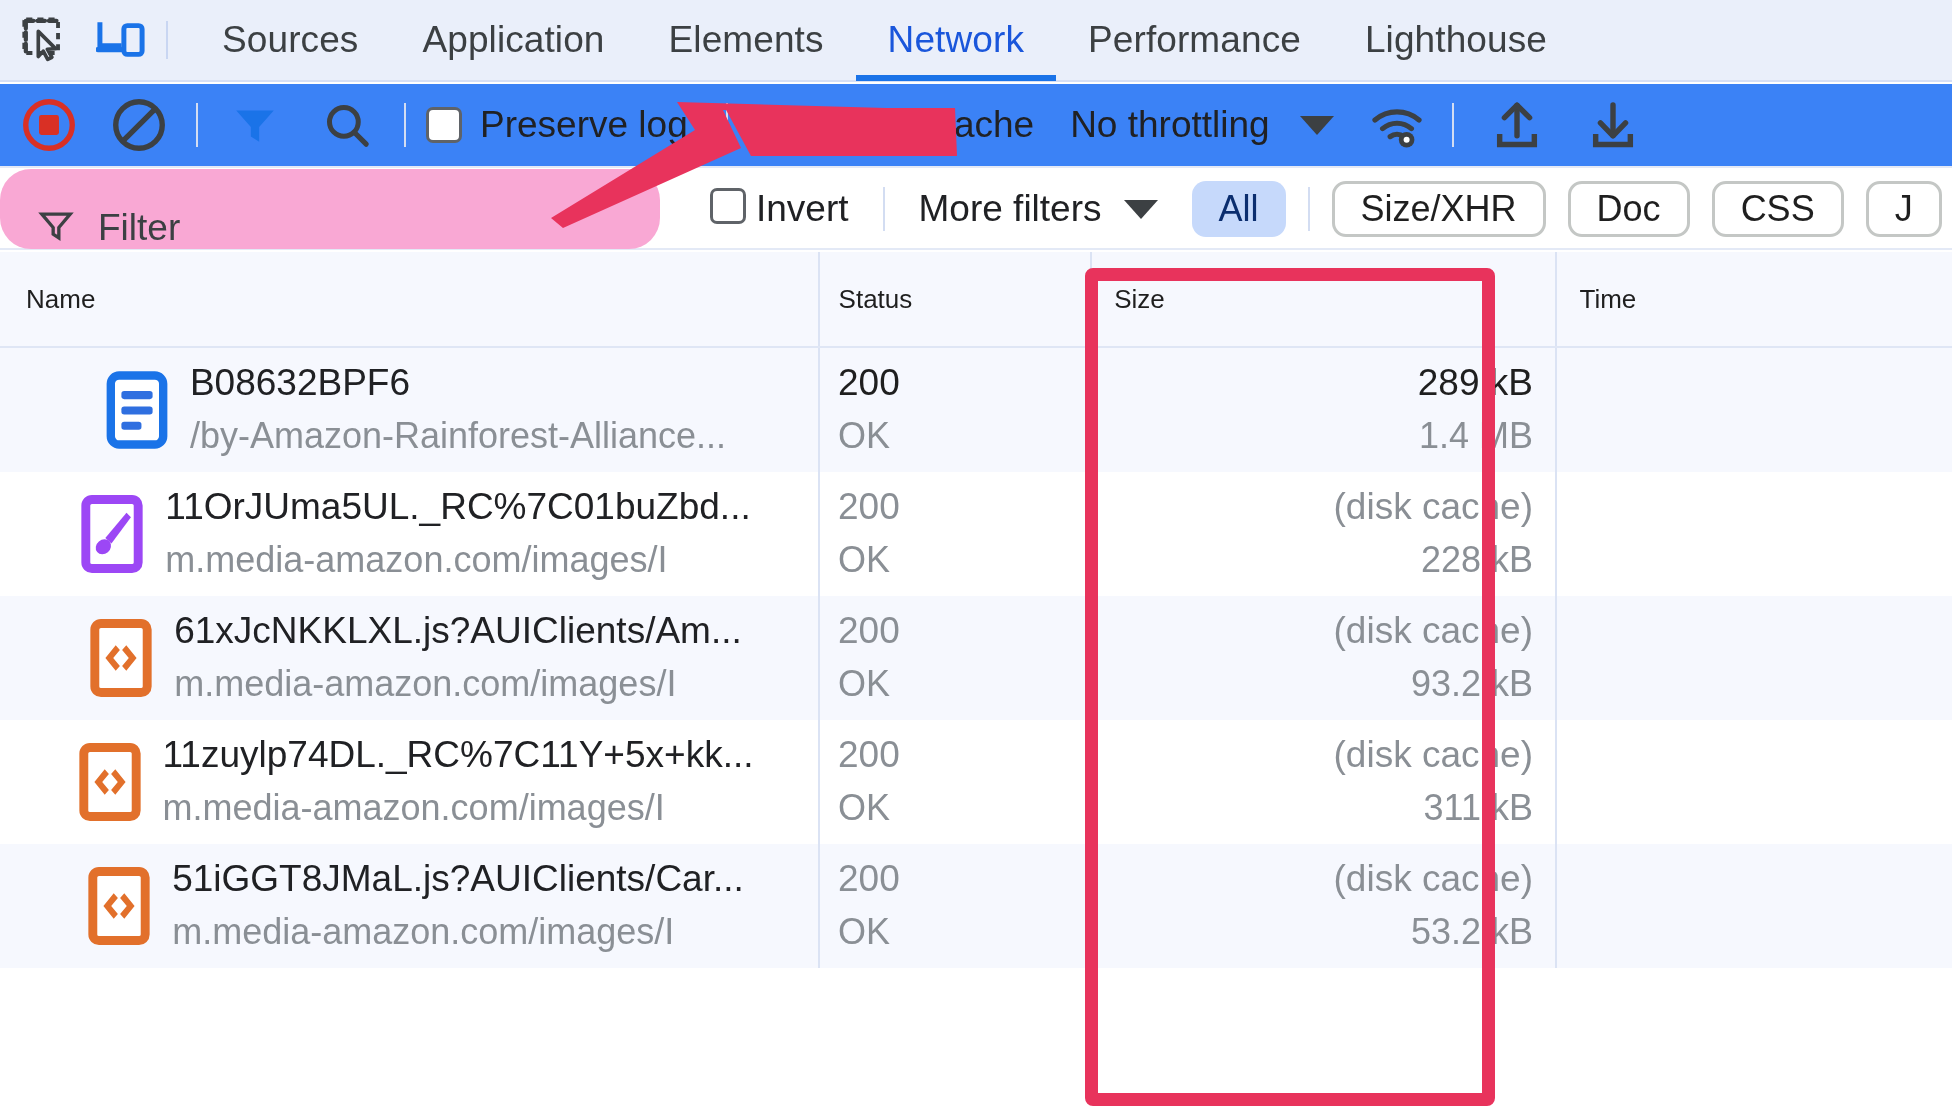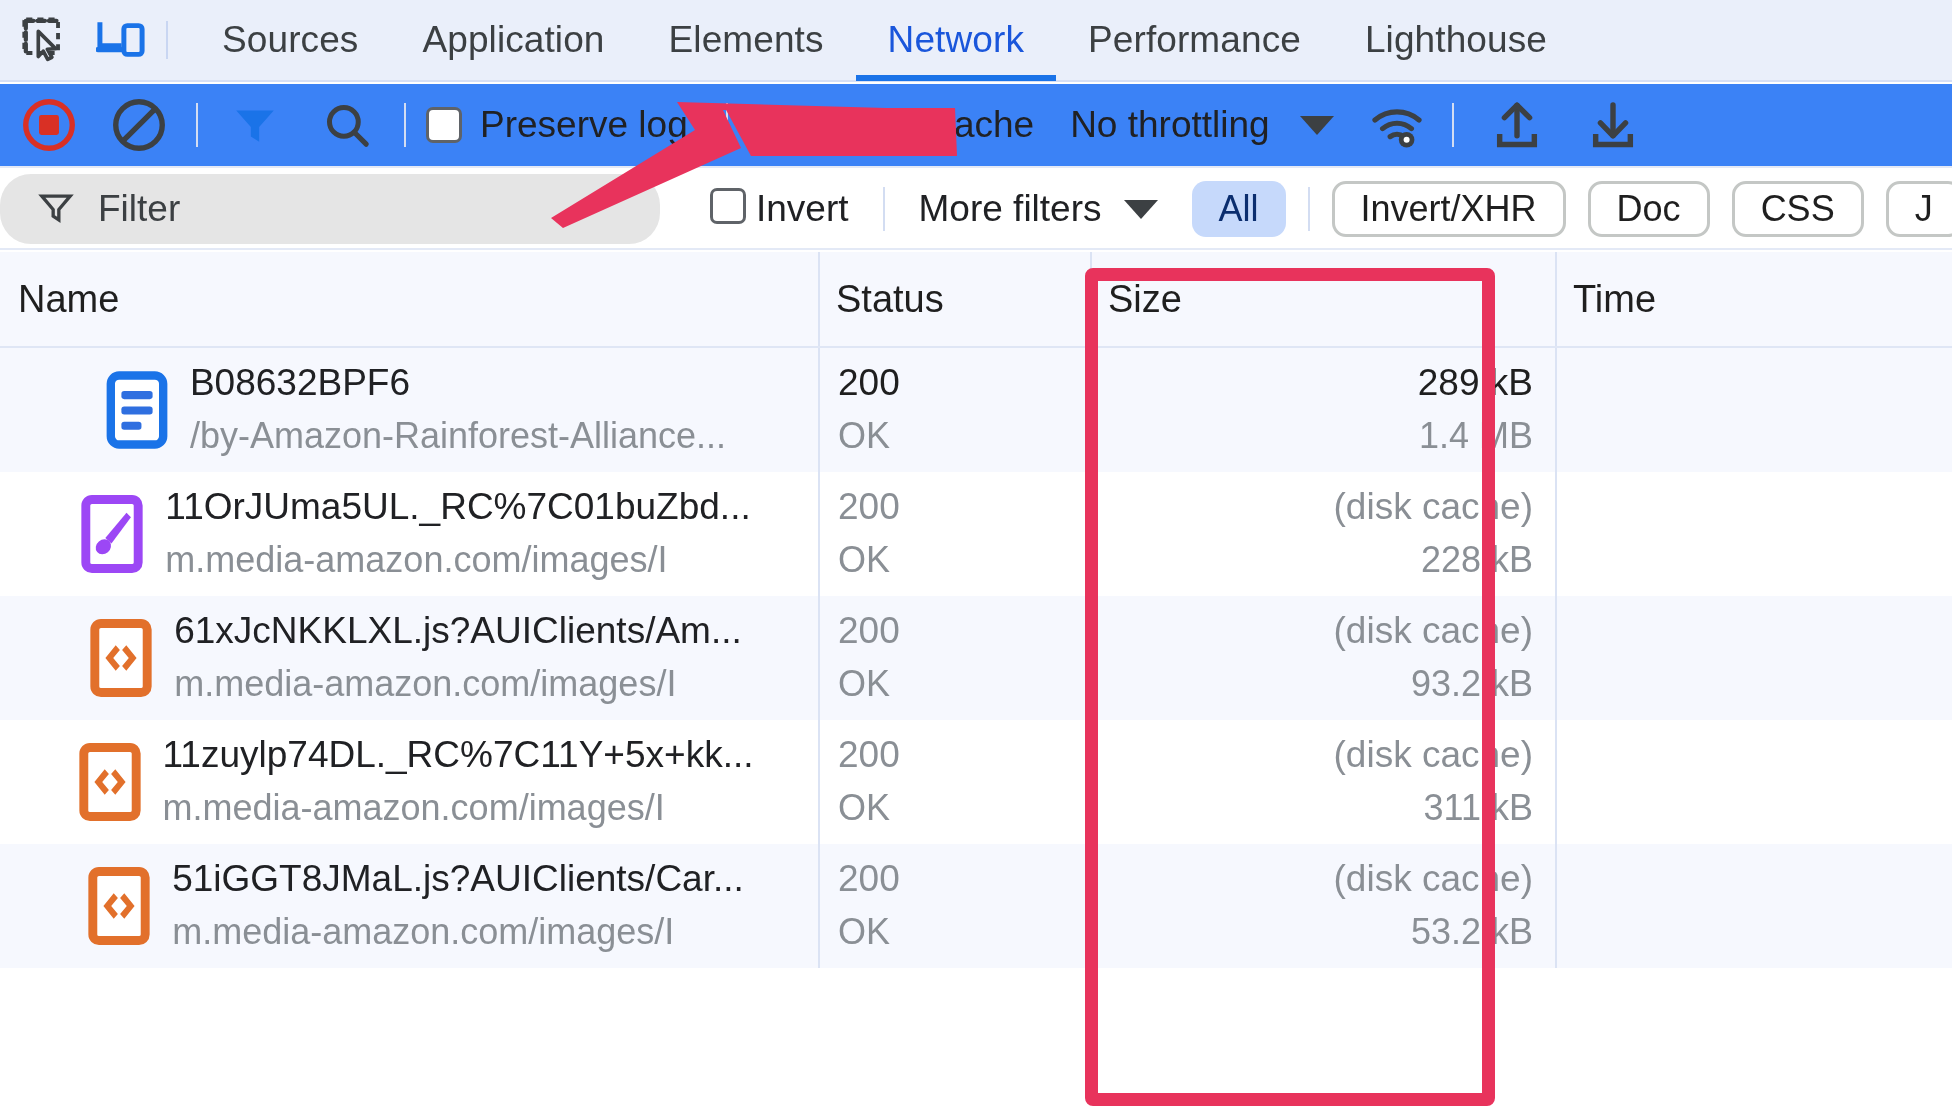--- a/index.html
+++ b/index.html
@@ -68,43 +68,43 @@
   }
 
   
   .filterbar {
     position: absolute; left: 0; top: 170px; width: 1952px; height: 80px;
     background: #ffffff;
     display: flex; align-items: center;
     border-bottom: 2px solid #e3e9f6;
   }
   .filter-input {
-    width: 660px; height: 70px; background: #e5e5e5; border-radius: 31px;
-    display: flex; align-items: center; padding-left: 36px; cursor: text; flex: none;
+    width: 660px; height: 80px; background: #f9a8d4; border-radius: 31px;
+    display: flex; align-items: flex-end; padding-left: 36px; cursor: text; flex: none;
   }
   .filter-ph { font-size: 37px; color: #3c4043; margin-left: 22px; }
   .invert-wrap { display: flex; align-items: flex-start; margin-left: 50px; cursor: pointer; flex: none; }
   .more-filters {
     font-size: 37px; color: #202124; cursor: pointer; white-space: nowrap; display:flex; align-items:center; flex:none;
   }
   .chip {
     height: 56px; padding: 0 26px; border-radius: 14px;
     border: 3px solid #c4c7c5; background: #fff;
     display: flex; align-items: center; justify-content: center;
     font-size: 36px; color: #1f1f1f; margin-left: 22px; cursor: pointer; white-space: nowrap; flex:none;
   }
   .chip.selected { background: #c6d9fb; border-color: transparent; color: #0b2e6f; padding: 0 24px; }
 
   
   .table { position: absolute; left: 0; top: 252px; width: 1952px; height: 856px; }
   .thead {
     position: relative; height: 96px; background: #f6f8fe;
     border-bottom: 2px solid #dfe6f5; display: flex; align-items: center;
   }
-  .th { position: relative; height: 96px; display: flex; align-items: center; font-size: 38px; color: #1f1f1f; }
+  .th { position: relative; height: 96px; display: flex; align-items: center; font-size: 26px; color: #1f1f1f; margin-left: 8px; }
   .th .lbl { padding-left: 18px; }
   .col-div { position: absolute; top: 0; bottom: 0; width: 2px; background: #dbe3f4; }
 
   .row { position: relative; height: 124px; display: flex; align-items: stretch; }
   .row.alt { background: #f6f8fe; }
   .row.plain { background: #ffffff; }
   .cell { position: relative; display: flex; flex-direction: column; justify-content: center; }
   .cell-name { padding-left: 14px; flex-direction: row; align-items: center; }
   .namebox { display: flex; flex-direction: column; justify-content: center; margin-left: 22px; overflow: hidden; }
   .name-primary { font-size: 37px; color: #202124; white-space: nowrap; line-height: 1.25; }
@@ -257,21 +257,21 @@
     <div class="more-filters">
       <span>More filters</span>
       <span class="caret" style="margin-left:22px;"></span>
     </div>
 
     <div class="chip selected" style="margin-left:34px;">
       <span>All</span>
     </div>
     <div class="tool-sep" style="margin-left:22px; margin-right:0;"></div>
     <div class="chip">
-      <span>Invert/XHR</span>
+      <span>Size/XHR</span>
     </div>
     <div class="chip">
       <span>Doc</span>
     </div>
     <div class="chip">
       <span>CSS</span>
     </div>
     <div class="chip" style="margin-left:22px;">
       <span>J</span>
     </div>

